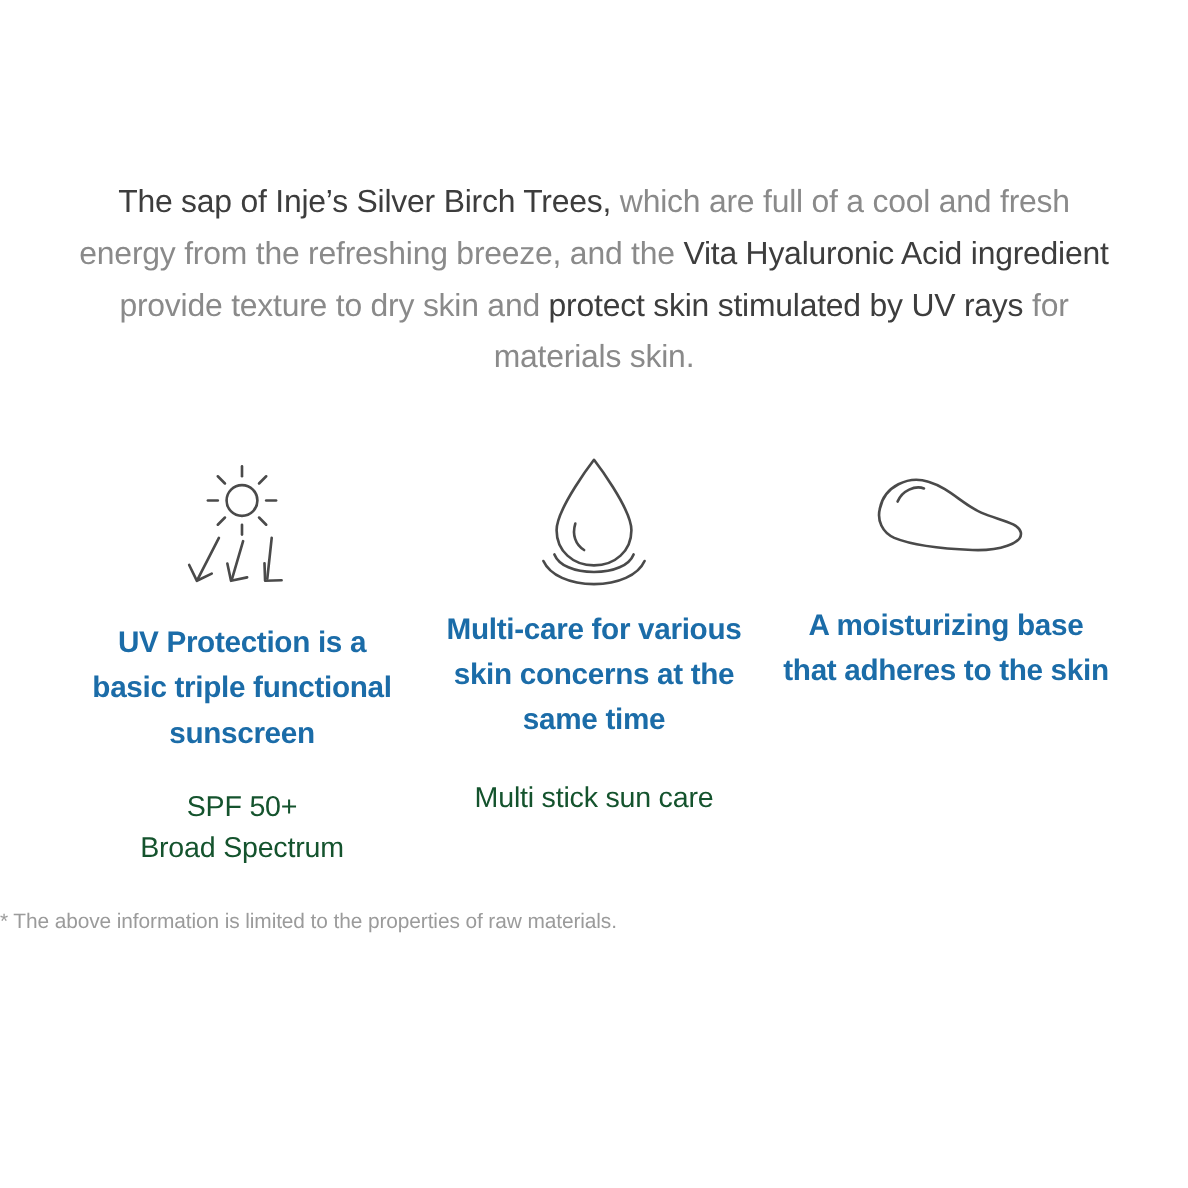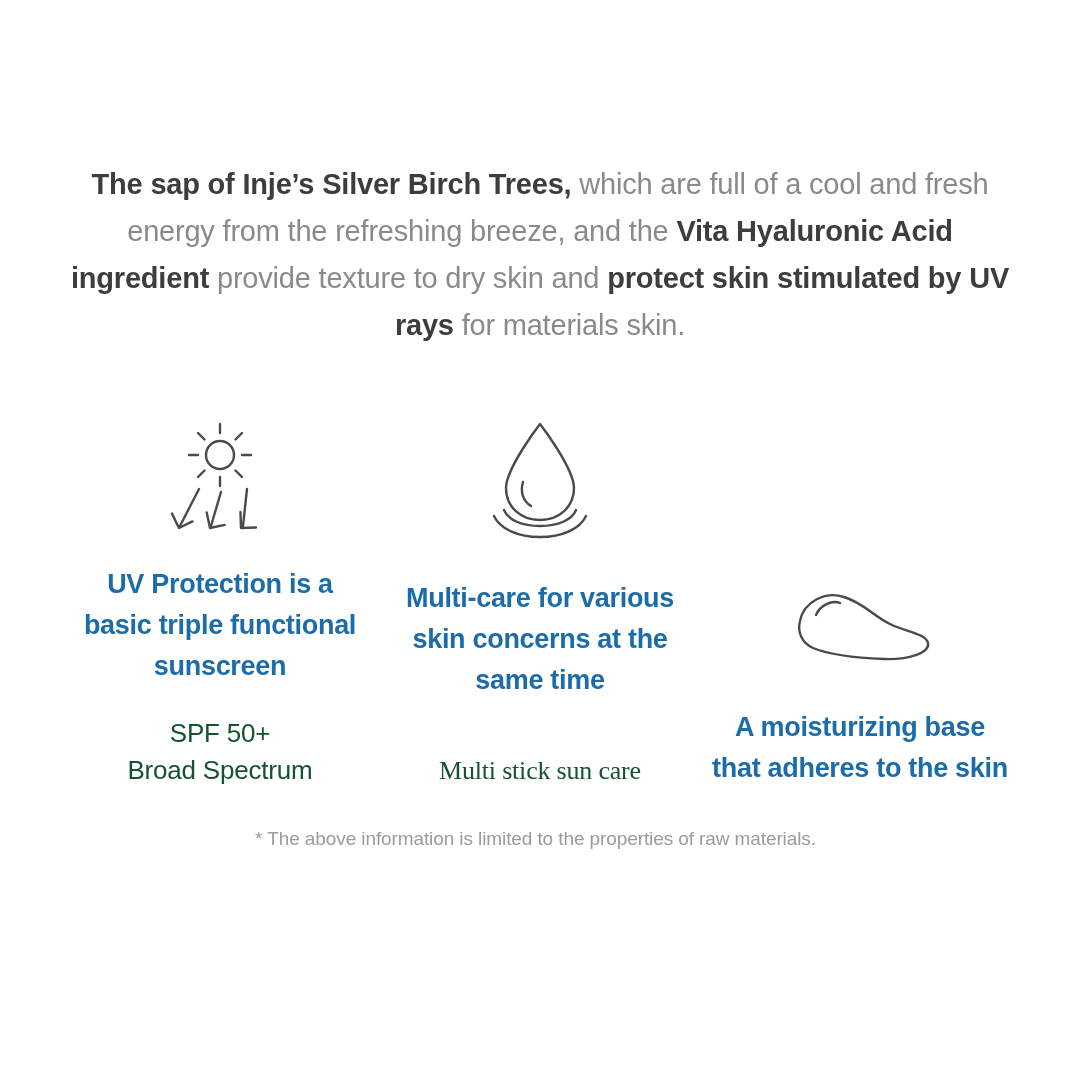--- a/index.html
+++ b/index.html
@@ -28,32 +28,32 @@
     left: 70px;
     width: 940px;
     text-align: center;
     font-size: 29px;
     line-height: 47px;
     color: #8a8a8a;
     letter-spacing: -0.2px;
   }
   .intro .strong {
     color: #3d3d3d;
-    font-weight: bold;
+    font-weight: normal;
   }
 
   
   .features {
     position: absolute;
     top: 400px;
     left: 60px;
     width: 960px;
     display: flex;
     justify-content: space-between;
-    align-items: flex-end;
+    align-items: flex-start;
   }
   .feature {
     width: 320px;
     display: flex;
     flex-direction: column;
     align-items: center;
     text-align: center;
   }
   .icon-wrap {
     height: 140px;
@@ -76,32 +76,32 @@
   .feature-sub {
     margin-top: 28px;
     font-size: 26px;
     line-height: 37px;
     color: #14532d;
     letter-spacing: -0.2px;
   }
 
   
   .f1 .feature-title { margin-top: 24px; }
-  .f2 .feature-title { margin-top: 32px; }
+  .f2 .feature-title { margin-top: 12px; }
   .f3 .feature-title { margin-top: 8px; }
-  .f2 .feature-sub { margin-top: 51px; font-family: Liberation Serif, serif; }
+  .f2 .feature-sub { margin-top: 32px; }
   .f3 .feature-sub { margin-top: 56px; }
 
   
   .footnote {
     position: absolute;
     top: 828px;
     left: 0;
     width: 1071px;
-    text-align: center;
+    text-align: left;
     font-size: 19px;
     color: #9b9b9b;
     letter-spacing: -0.1px;
   }
 
   svg { display: block; }
 </style>
 </head>
 <body>
 

